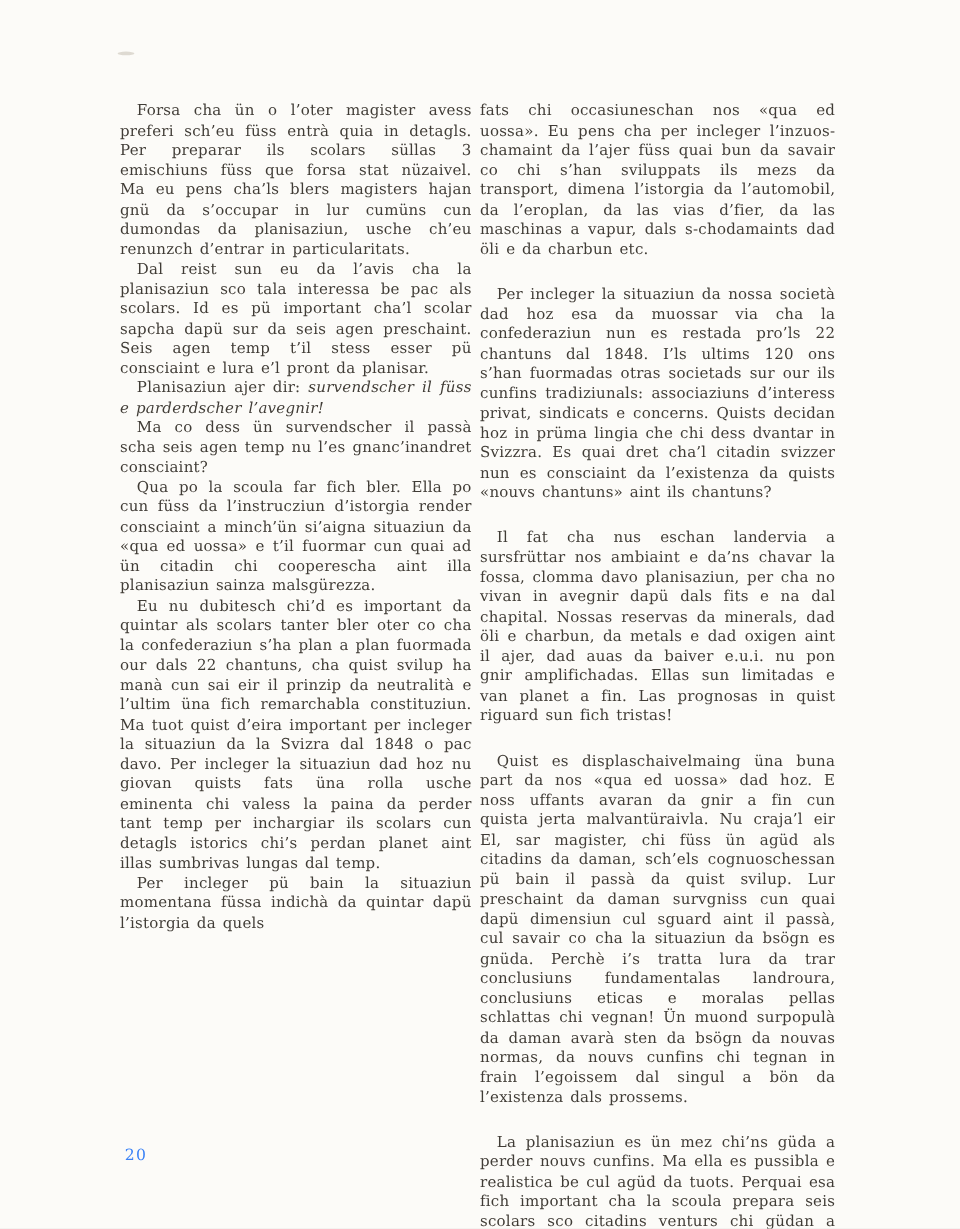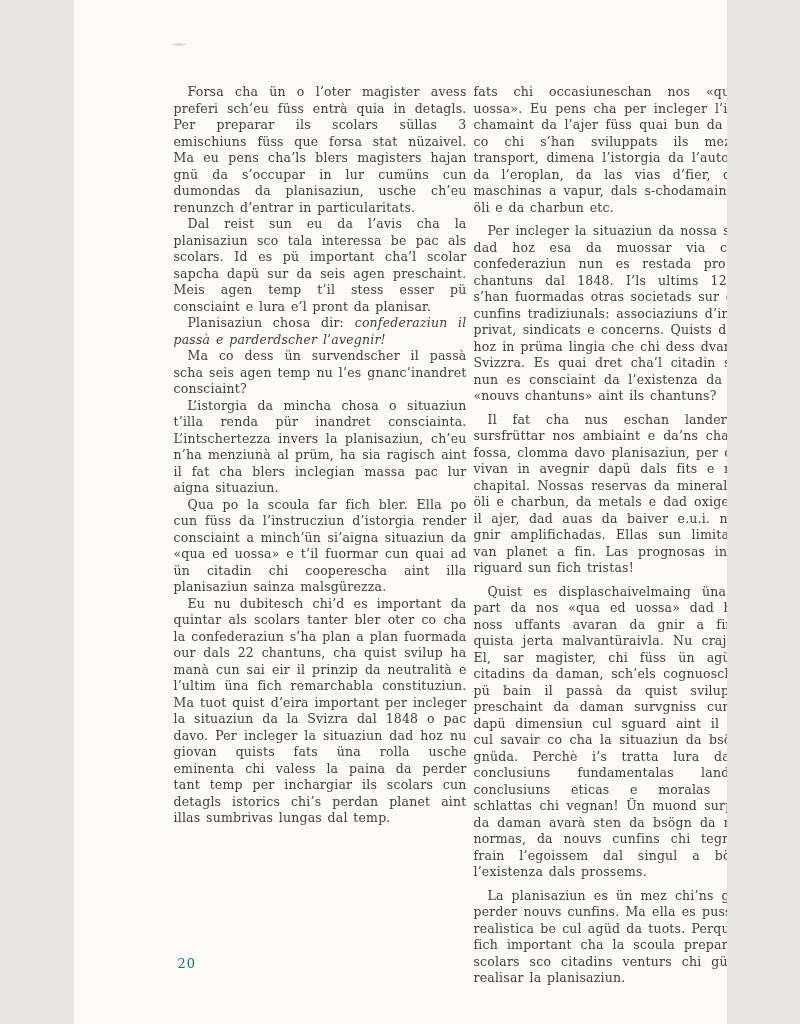--- a/index.html
+++ b/index.html
@@ -2,21 +2,21 @@
 <html><head>
 <meta charset="utf-8">
 <style>
   html, body {
     margin: 0;
     padding: 0;
     background: #e8e6e2;
   }
   .page {
     position: relative;
-    width: 653px;
+    width: 800px;
     height: 1024px;
     margin: 0 auto;
     background: #fcfbf8;
     overflow: hidden;
     font-family: "DejaVu Serif", "Liberation Serif", serif;
     color: #403c36;
   }
   .scan-speck {
     position: absolute;
     left: 98px;
@@ -32,45 +32,45 @@
     text-align: justify;
     font-size: 12.5px;
     line-height: 16.5px;
     letter-spacing: 0.2px;
     word-spacing: 1.5px;
   }
   .col-left  { left: 100px; width: 293px; }
   .col-right { left: 400px; width: 296px; }
   .para { margin: 0; }
   .para.indent { text-indent: 14px; }
-  .col-right .para + .para { margin-top: 7px; }
+  .col-right .para + .para { margin-top: 21px; }
   .italic { font-style: italic; }
   .page-number {
     position: absolute;
     left: 104px;
     top: 956px;
     font-size: 13px;
     line-height: 16px;
-    color: #0f766e;
+    color: #3b82f6;
     letter-spacing: 1px;
   }
 </style>
 </head>
 <body>
 
 <div class="page">
   <div class="scan-speck"></div>
   <div class="column col-left">
       <p class="para indent"><span>Forsa cha ün o l’oter magister avess preferi sch’eu füss entrà quia in detagls. Per preparar ils scolars süllas 3 emischiuns füss que forsa stat nüzaivel. Ma eu pens cha’ls blers magisters hajan gnü da s’occupar in lur cumüns cun dumondas da planisaziun, usche ch’eu renunzch d’entrar in particularitats.</span></p>
-      <p class="para indent"><span>Dal reist sun eu da l’avis cha la planisaziun sco tala interessa be pac als scolars. Id es pü important cha’l scolar sapcha dapü sur da seis agen preschaint. Meis agen temp t’il stess esser pü consciaint e lura e’l pront da planisar.</span></p>
-      <p class="para indent"><span>Planisaziun chosa dir: </span><span class="italic">confederaziun il passà e parderdscher l’avegnir!</span></p>
+      <p class="para indent"><span>Dal reist sun eu da l’avis cha la planisaziun sco tala interessa be pac als scolars. Id es pü important cha’l scolar sapcha dapü sur da seis agen preschaint. Seis agen temp t’il stess esser pü consciaint e lura e’l pront da planisar.</span></p>
+      <p class="para indent"><span>Planisaziun ajer dir: </span><span class="italic">survendscher il füss e parderdscher l’avegnir!</span></p>
       <p class="para indent"><span>Ma co dess ün survendscher il passà scha seis agen temp nu l’es gnanc’inandret consciaint?</span></p>
-      <p class="para indent"><span>L’istorgia da mincha chosa o situaziun t’illa renda pür inandret consciainta. L’intschertezza invers la planisaziun, ch’eu n’ha menziunà al prüm, ha sia ragisch aint il fat cha blers inclegian massa pac lur aigna situaziun.</span></p>
       <p class="para indent"><span>Qua po la scoula far fich bler. Ella po cun füss da l’instrucziun d’istorgia render consciaint a minch’ün si’aigna situaziun da «qua ed uossa» e t’il fuormar cun quai ad ün citadin chi cooperescha aint illa planisaziun sainza malsgürezza.</span></p>
       <p class="para indent"><span>Eu nu dubitesch chi’d es important da quintar als scolars tanter bler oter co cha la confederaziun s’ha plan a plan fuormada our dals 22 chantuns, cha quist svilup ha manà cun sai eir il prinzip da neutralità e l’ultim üna fich remarchabla constituziun. Ma tuot quist d’eira important per incleger la situaziun da la Svizra dal 1848 o pac davo. Per incleger la situaziun dad hoz nu giovan quists fats üna rolla usche eminenta chi valess la paina da perder tant temp per inchargiar ils scolars cun detagls istorics chi’s perdan planet aint illas sumbrivas lungas dal temp.</span></p>
+      <p class="para indent"><span>Per incleger pü bain la situaziun momentana füssa indichà da quintar dapü l’istorgia da quels</span></p>
     </div>
   <div class="column col-right">
       <p class="para"><span>fats chi occasiuneschan nos «qua ed uossa». Eu pens cha per incleger l’inzuos-chamaint da l’ajer füss quai bun da savair co chi s’han sviluppats ils mezs da transport, dimena l’istorgia da l’automobil, da l’eroplan, da las vias d’fier, da las maschinas a vapur, dals s-chodamaints dad öli e da charbun etc.</span></p>
       <p class="para indent"><span>Per incleger la situaziun da nossa società dad hoz esa da muossar via cha la confederaziun nun es restada pro’ls 22 chantuns dal 1848. I’ls ultims 120 ons s’han fuormadas otras societads sur our ils cunfins tradiziunals: associaziuns d’interess privat, sindicats e concerns. Quists decidan hoz in prüma lingia che chi dess dvantar in Svizzra. Es quai dret cha’l citadin svizzer nun es consciaint da l’existenza da quists «nouvs chantuns» aint ils chantuns?</span></p>
       <p class="para indent"><span>Il fat cha nus eschan landervia a sursfrüttar nos ambiaint e da’ns chavar la fossa, clomma davo planisaziun, per cha no vivan in avegnir dapü dals fits e na dal chapital. Nossas reservas da minerals, dad öli e charbun, da metals e dad oxigen aint il ajer, dad auas da baiver e.u.i. nu pon gnir amplifichadas. Ellas sun limitadas e van planet a fin. Las prognosas in quist riguard sun fich tristas!</span></p>
       <p class="para indent"><span>Quist es displaschaivelmaing üna buna part da nos «qua ed uossa» dad hoz. E noss uffants avaran da gnir a fin cun quista jerta malvantüraivla. Nu craja’l eir El, sar magister, chi füss ün agüd als citadins da daman, sch’els cognuoschessan pü bain il passà da quist svilup. Lur preschaint da daman survgniss cun quai dapü dimensiun cul sguard aint il passà, cul savair co cha la situaziun da bsögn es gnüda. Perchè i’s tratta lura da trar conclusiuns fundamentalas landroura, conclusiuns eticas e moralas pellas schlattas chi vegnan! Ün muond surpopulà da daman avarà sten da bsögn da nouvas normas, da nouvs cunfins chi tegnan in frain l’egoissem dal singul a bön da l’existenza dals prossems.</span></p>
       <p class="para indent"><span>La planisaziun es ün mez chi’ns güda a perder nouvs cunfins. Ma ella es pussibla e realistica be cul agüd da tuots. Perquai esa fich important cha la scoula prepara seis scolars sco citadins venturs chi güdan a realisar la planisaziun.</span></p>
     </div>
   <div class="page-number">20</div>
 </div>

